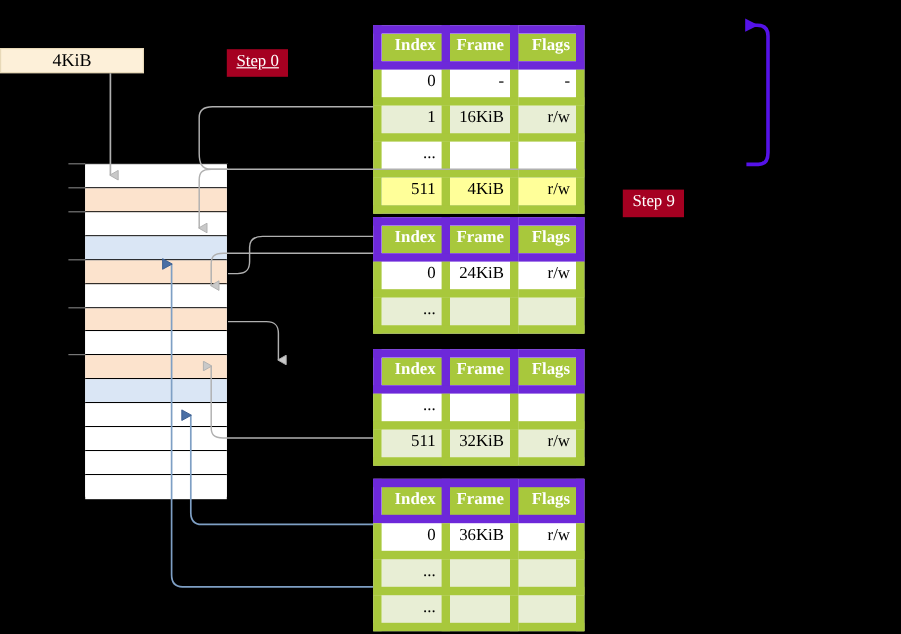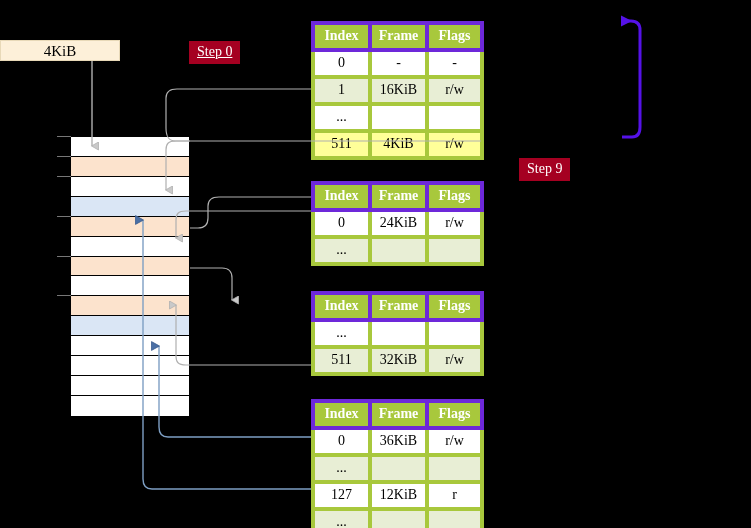--- a/index.html
+++ b/index.html
@@ -84,23 +84,23 @@
   
   .ptable {
     position: absolute;
     border-collapse: collapse;
     font-size: 14px;
     color: #000000;
     background: #ffffff;
     table-layout: fixed;
   }
   .ptable th, .ptable td {
-    border: 4px solid #6d28d9;
+    border: 7px solid #6d28d9;
     padding: 3px 5px 4px 5px;
-    text-align: center;
+    text-align: right;
     height: 18px;
     box-sizing: border-box;
     font-weight: normal;
     overflow: hidden;
     white-space: nowrap;
   }
   .ptable th {
     background: #a8c83c;
     color: #ffffff;
     font-weight: bold;
@@ -263,25 +263,20 @@
     <tbody>
         <tr class="row-odd">
           <td>0</td>
           <td>36KiB</td>
           <td>r/w</td>
         </tr>
         <tr class="row-even">
           <td>...</td>
           <td></td>
           <td></td>
-        </tr>
-        <tr class="row-odd">
-          <td>127</td>
-          <td>12KiB</td>
-          <td>r</td>
         </tr>
         <tr class="row-even">
           <td>...</td>
           <td></td>
           <td></td>
         </tr>
       </tbody>
   </table>
 
   <svg id="connectors" viewBox="0 0 751 528" xmlns="http://www.w3.org/2000/svg">

